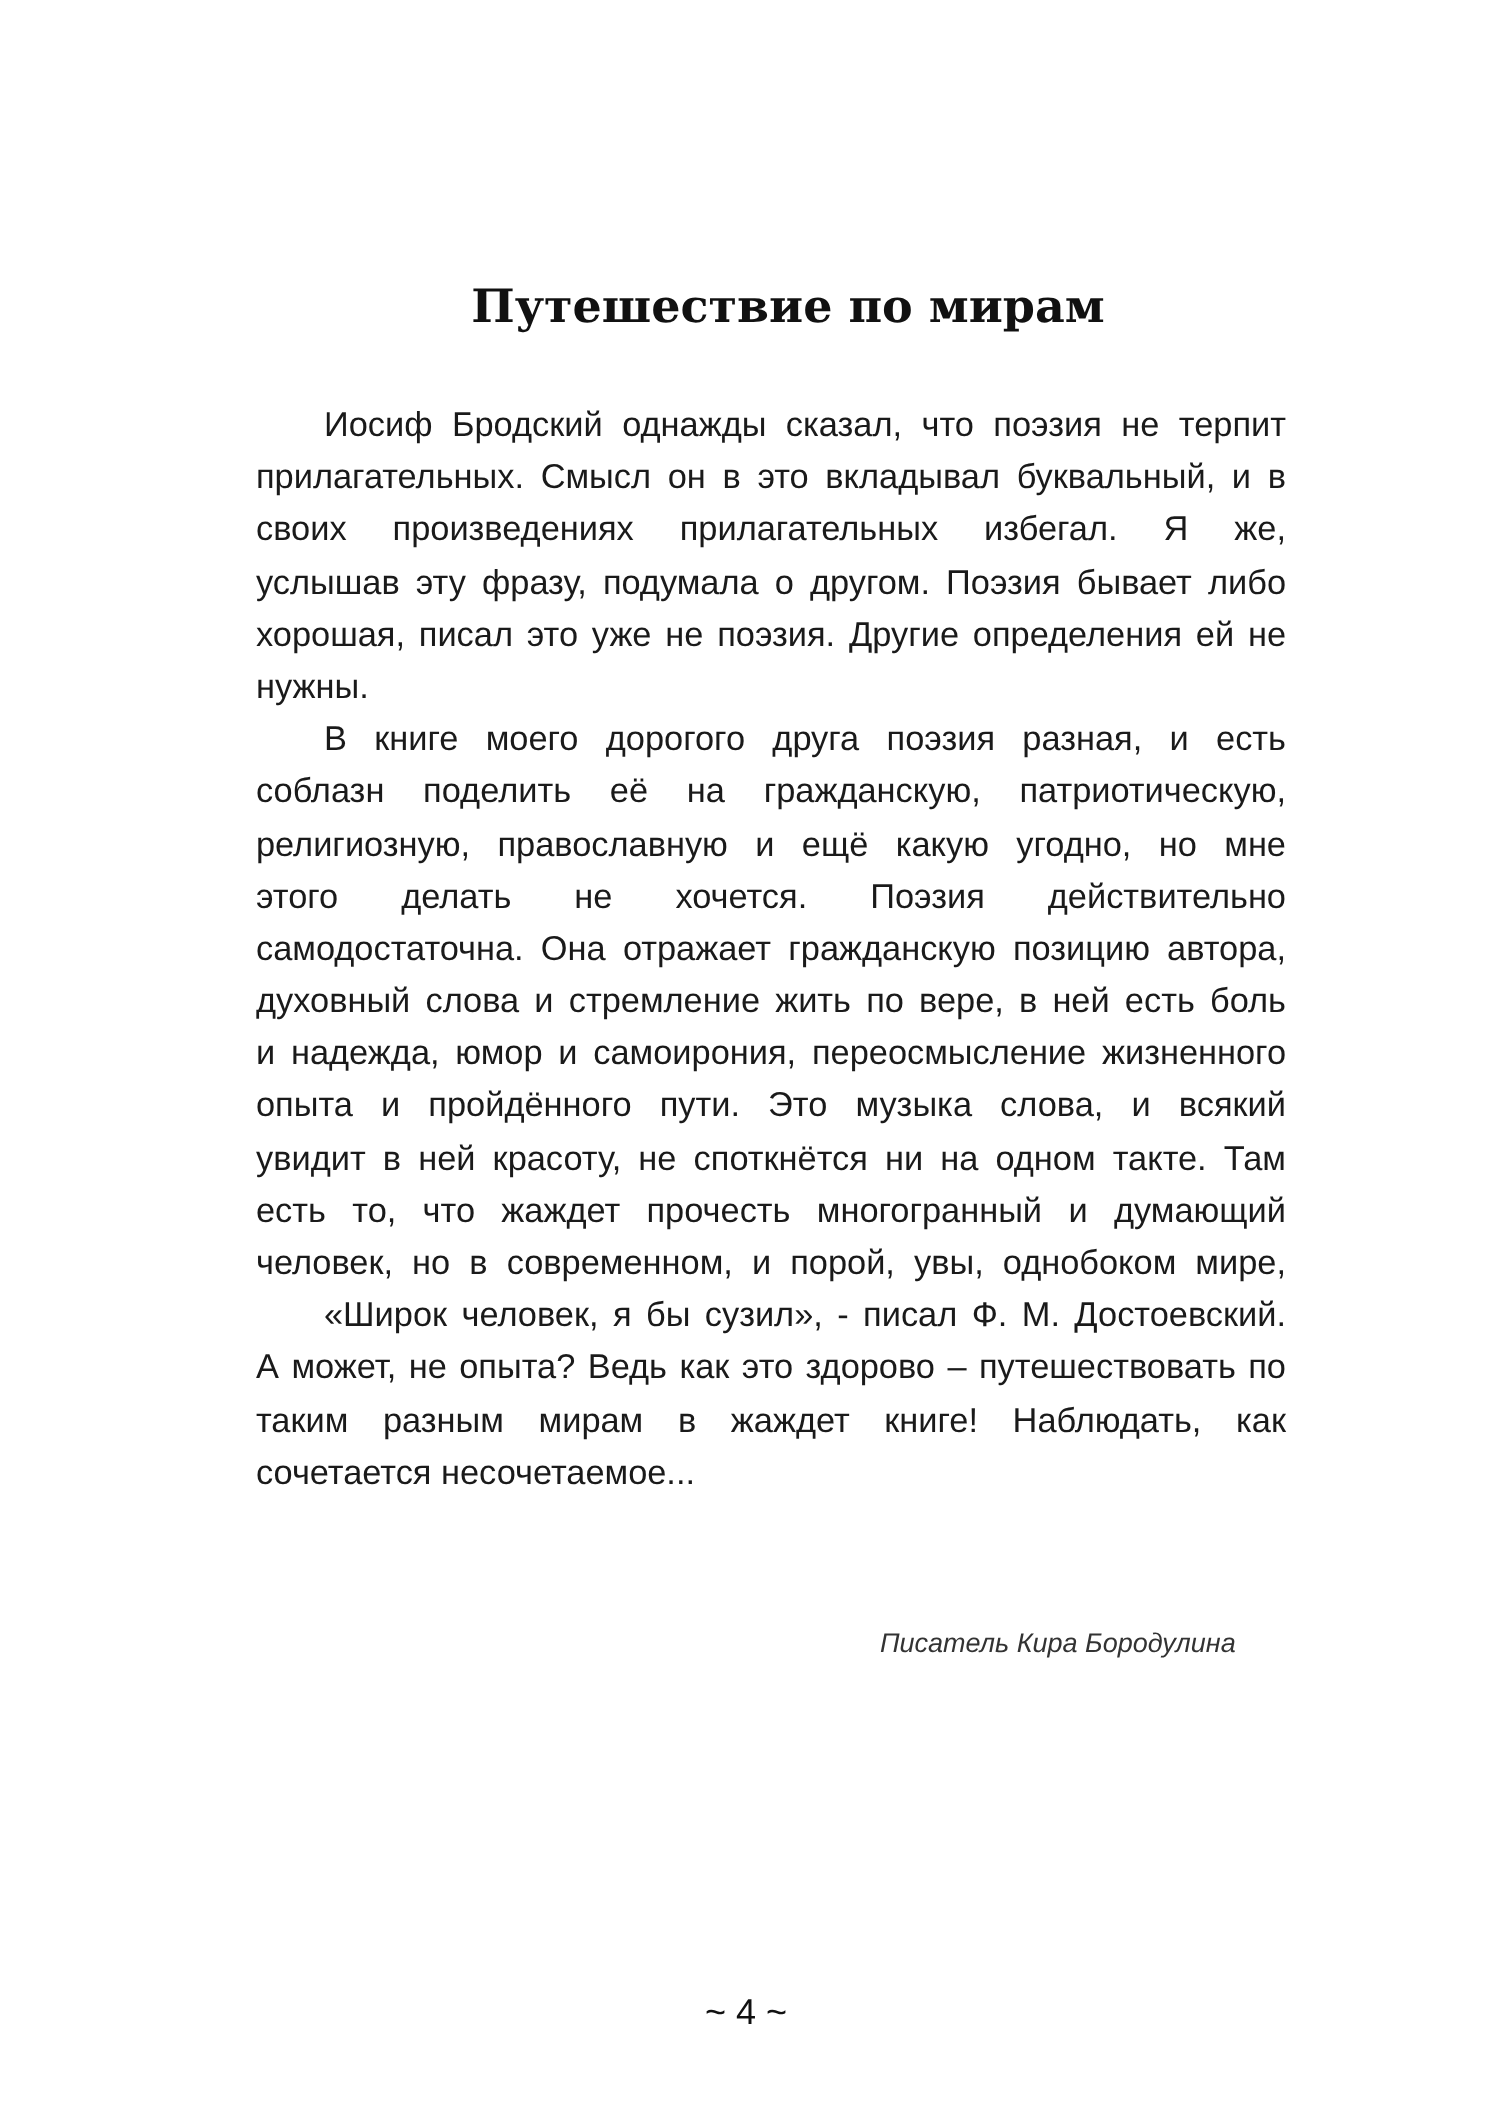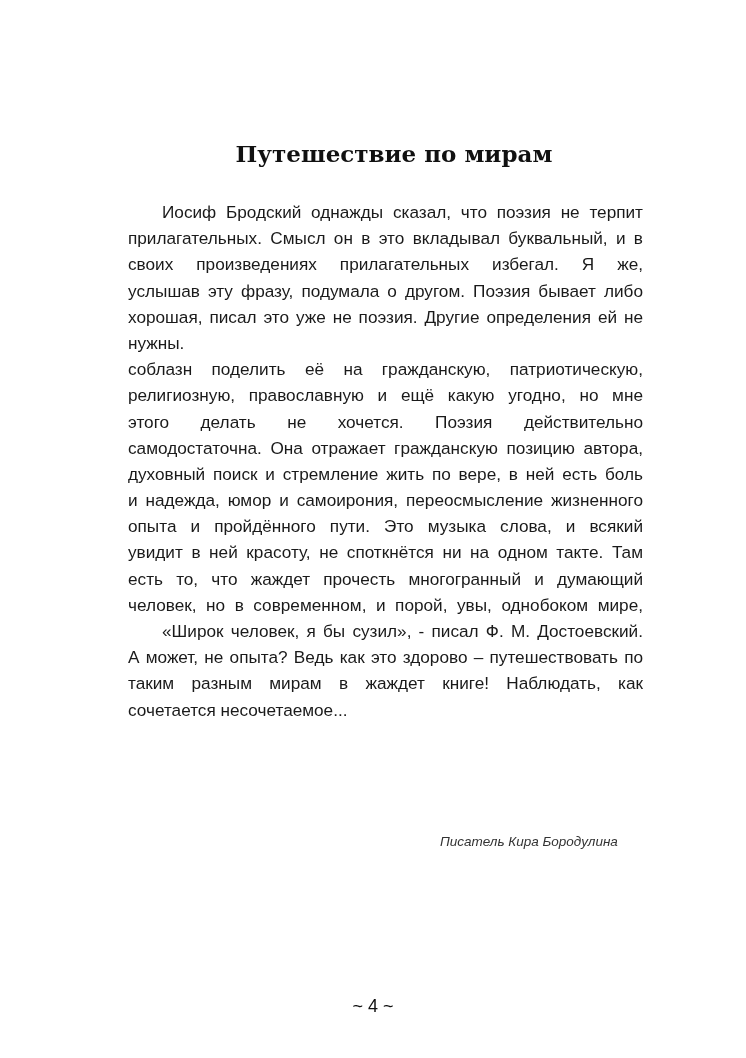--- a/index.html
+++ b/index.html
@@ -22,21 +22,21 @@
     }
     .line {
       height: 26.2px; line-height: 26.2px;
       text-align: justify; text-align-last: justify;
       white-space: nowrap;
     }
     .line.last { text-align-last: left; }
     .line.indent { padding-left: 34px; }
     .signature {
       position: absolute; left: 440px; top: 814px;
-      font-style: italic; font-size: 13.5px; color: #333; margin-top: 20px;
+      font-style: italic; font-size: 13.5px; color: #333;
     }
     .page-number {
       position: absolute; left: 0; width: 746px; top: 996px;
       text-align: center; font-size: 18px; color: #111;
     }
   </style>
 </head>
 <body>
 
 <div class="title">Путешествие по мирам</div>
@@ -46,25 +46,26 @@
   <div>
     <div class="line indent">Иосиф Бродский однажды сказал, что поэзия не терпит</div>
     <div class="line">прилагательных. Смысл он в это вкладывал буквальный, и в</div>
     <div class="line">своих произведениях прилагательных избегал. Я же,</div>
     <div class="line">услышав эту фразу, подумала о другом. Поэзия бывает либо</div>
     <div class="line">хорошая, писал это уже не поэзия. Другие определения ей не</div>
     <div class="line last">нужны.</div>
   </div>
 
   <div>
+    <div class="line indent">В книге моего дорогого друга поэзия разная, и есть</div>
     <div class="line">соблазн поделить её на гражданскую, патриотическую,</div>
     <div class="line">религиозную, православную и ещё какую угодно, но мне</div>
     <div class="line">этого делать не хочется. Поэзия действительно</div>
     <div class="line">самодостаточна. Она отражает гражданскую позицию автора,</div>
-    <div class="line">духовный поиск и стремление жить по вере, в ней есть боль</div>
+    <div class="line">духовный слова и стремление жить по вере, в ней есть боль</div>
     <div class="line">и надежда, юмор и самоирония, переосмысление жизненного</div>
     <div class="line">опыта и пройдённого пути. Это музыка слова, и всякий</div>
     <div class="line">увидит в ней красоту, не споткнётся ни на одном такте. Там</div>
     <div class="line">есть то, что жаждет прочесть многогранный и думающий</div>
     <div class="line">человек, но в современном, и порой, увы, однобоком мире,</div>
   </div>
 
   <div>
     <div class="line indent">«Широк человек, я бы сузил», - писал Ф. М. Достоевский.</div>
     <div class="line">А может, не опыта? Ведь как это здорово – путешествовать по</div>

